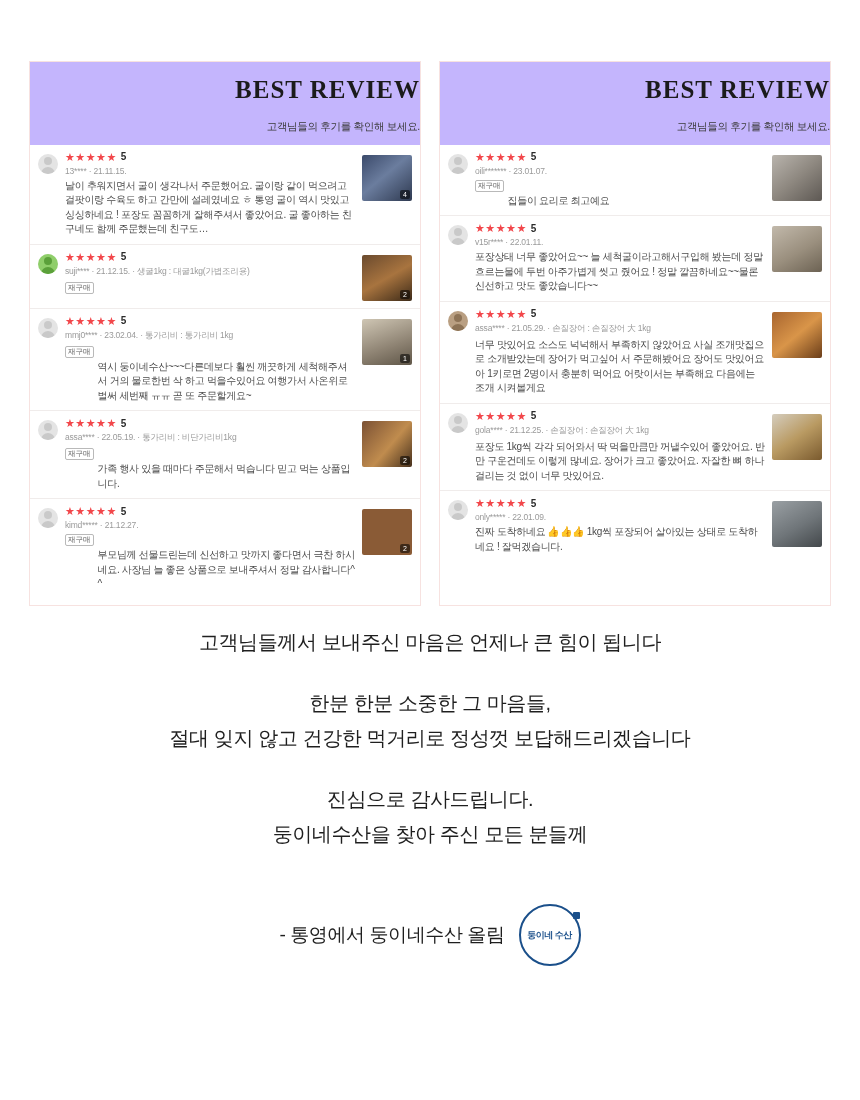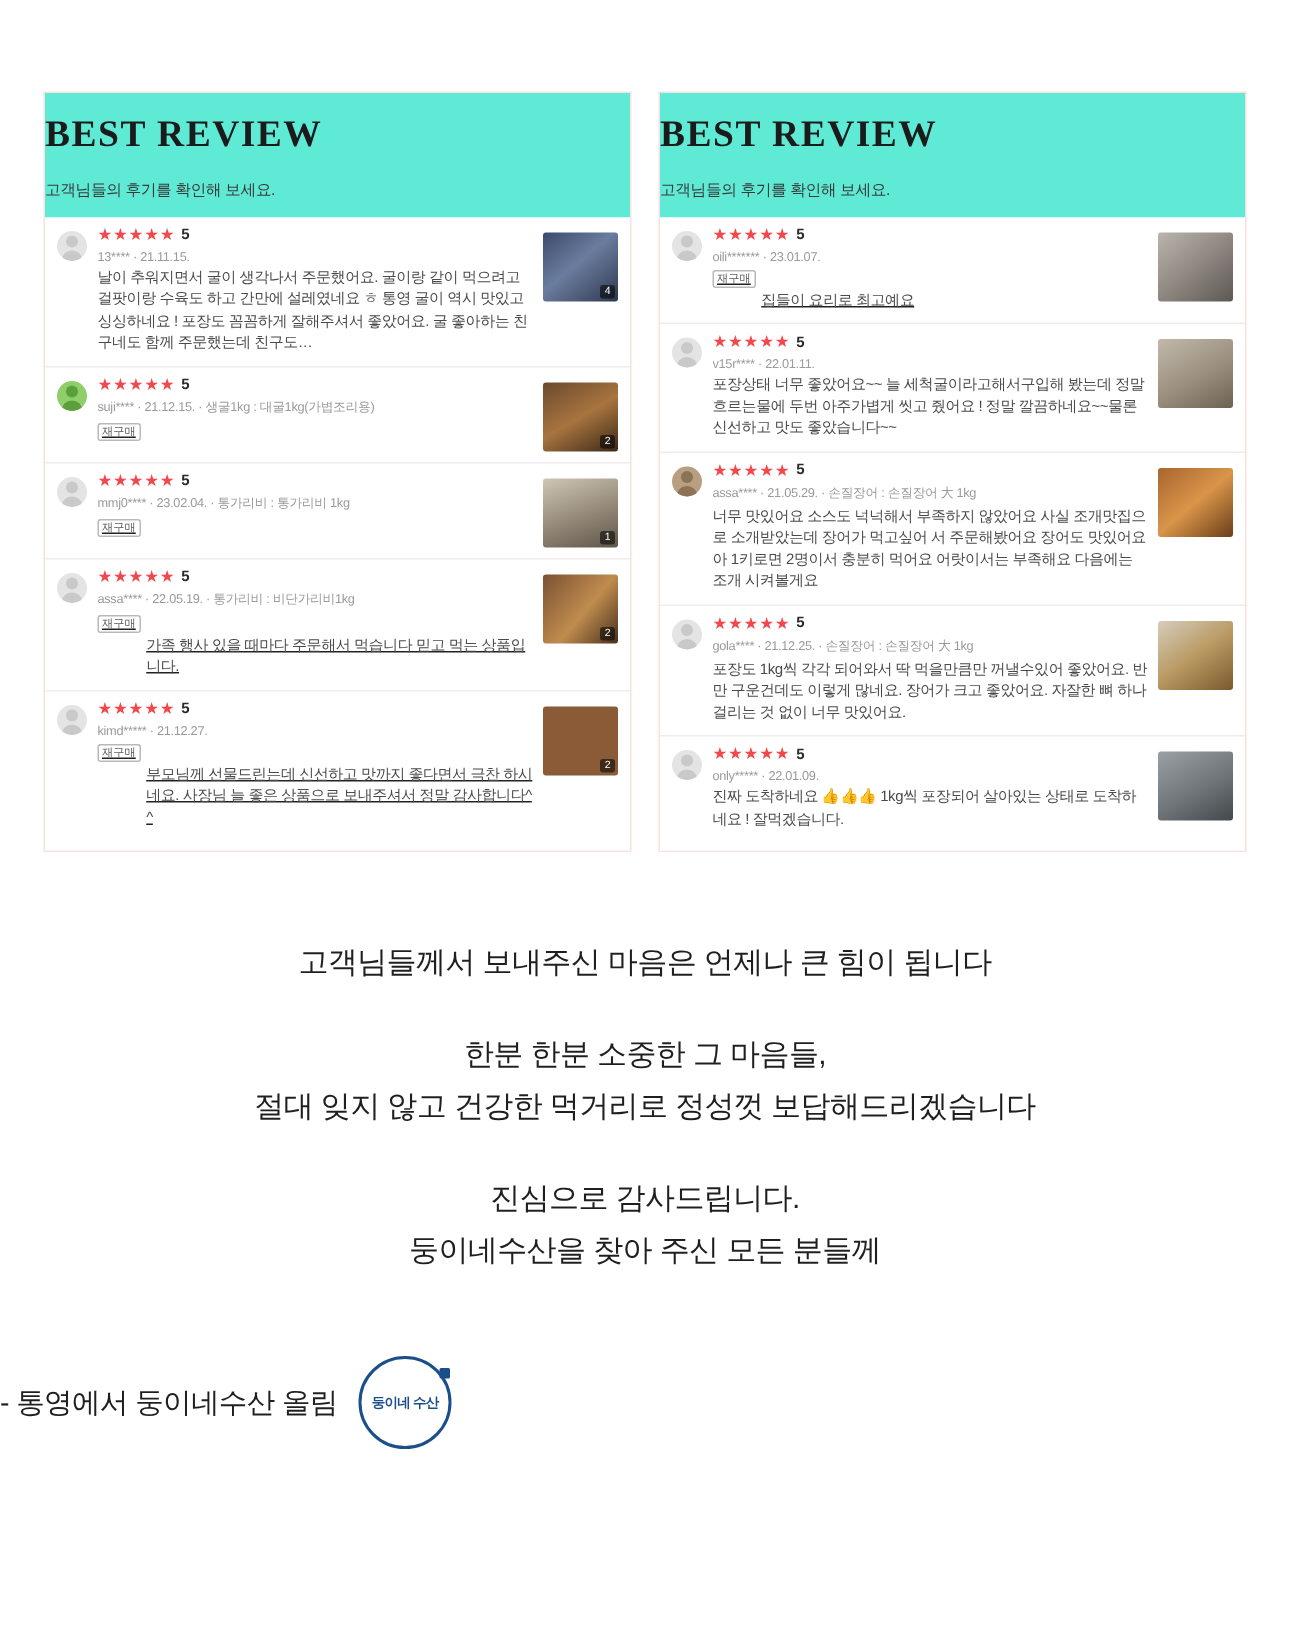--- a/index.html
+++ b/index.html
@@ -28,23 +28,23 @@
     width: 800px;
     display: flex;
     justify-content: space-between;
   }
   .panel {
     width: 390px;
     background: #ffffff;
     box-shadow: 0 0 0 1px #f7e2e0;
   }
   .panel-header {
-    background: #5eead4;
+    background: #c4b5fd;
     padding: 14px 0 11px 0;
-    text-align: left;
+    text-align: right;
   }
   .panel-title {
     font-family: "Liberation Serif", serif;
     font-weight: bold;
     font-size: 25px;
     letter-spacing: 1px;
     color: #1b1b1b;
     line-height: 1.1;
   }
   .panel-sub {
@@ -126,21 +126,20 @@
     color: #9a9a9a;
     letter-spacing: -0.2px;
     white-space: nowrap;
     overflow: hidden;
   }
   .rv-tagline {
     margin-top: 4px;
     display: flex;
     align-items: flex-start;
     gap: 4px;
-    text-decoration: underline;
   }
   .tag {
     display: inline-block;
     border: 1px solid #b9b9b9;
     color: #5c5c5c;
     font-size: 7.5px;
     padding: 1px 2px;
     border-radius: 2px;
     line-height: 1.1;
     white-space: nowrap;
@@ -200,20 +199,21 @@
   .msg-line {
     font-size: 20px;
     line-height: 1.75;
     letter-spacing: -0.4px;
   }
   .msg-gap { height: 26px; }
   .signature {
     margin-top: 52px;
     display: flex;
     align-items: center;
+    justify-content: center;
     gap: 14px;
   }
   .sig-text {
     font-size: 19px;
     letter-spacing: -0.4px;
   }
   .stamp {
     width: 58px;
     height: 58px;
     border-radius: 50%;
@@ -291,20 +291,21 @@
         <div class="review">
           <div class="avatar"></div>
           <div class="rv-main">
             <div class="rv-top">
               <span class="stars">★★★★★</span>
               <span class="score">5</span>
             </div>
             <div class="rv-meta">mmj0**** · 23.02.04. · 통가리비 : 통가리비 1kg</div>
             <div class="rv-tagline">
               <span class="tag">재구매</span>
+              <span class="rv-text inline">역시 둥이네수산~~~다른데보다 훨씬 깨끗하게 세척해주셔서 거의 물로한번 삭 하고 먹을수있어요 여행가서 사온위로 벌써 세번째 ㅠㅠ 곧 또 주문할게요~</span>
             </div>
           </div>
           <div class="rv-thumb t3">
             <span class="cnt">1</span>
           </div>
         </div>
 
         <div class="review">
           <div class="avatar"></div>
           <div class="rv-main">

